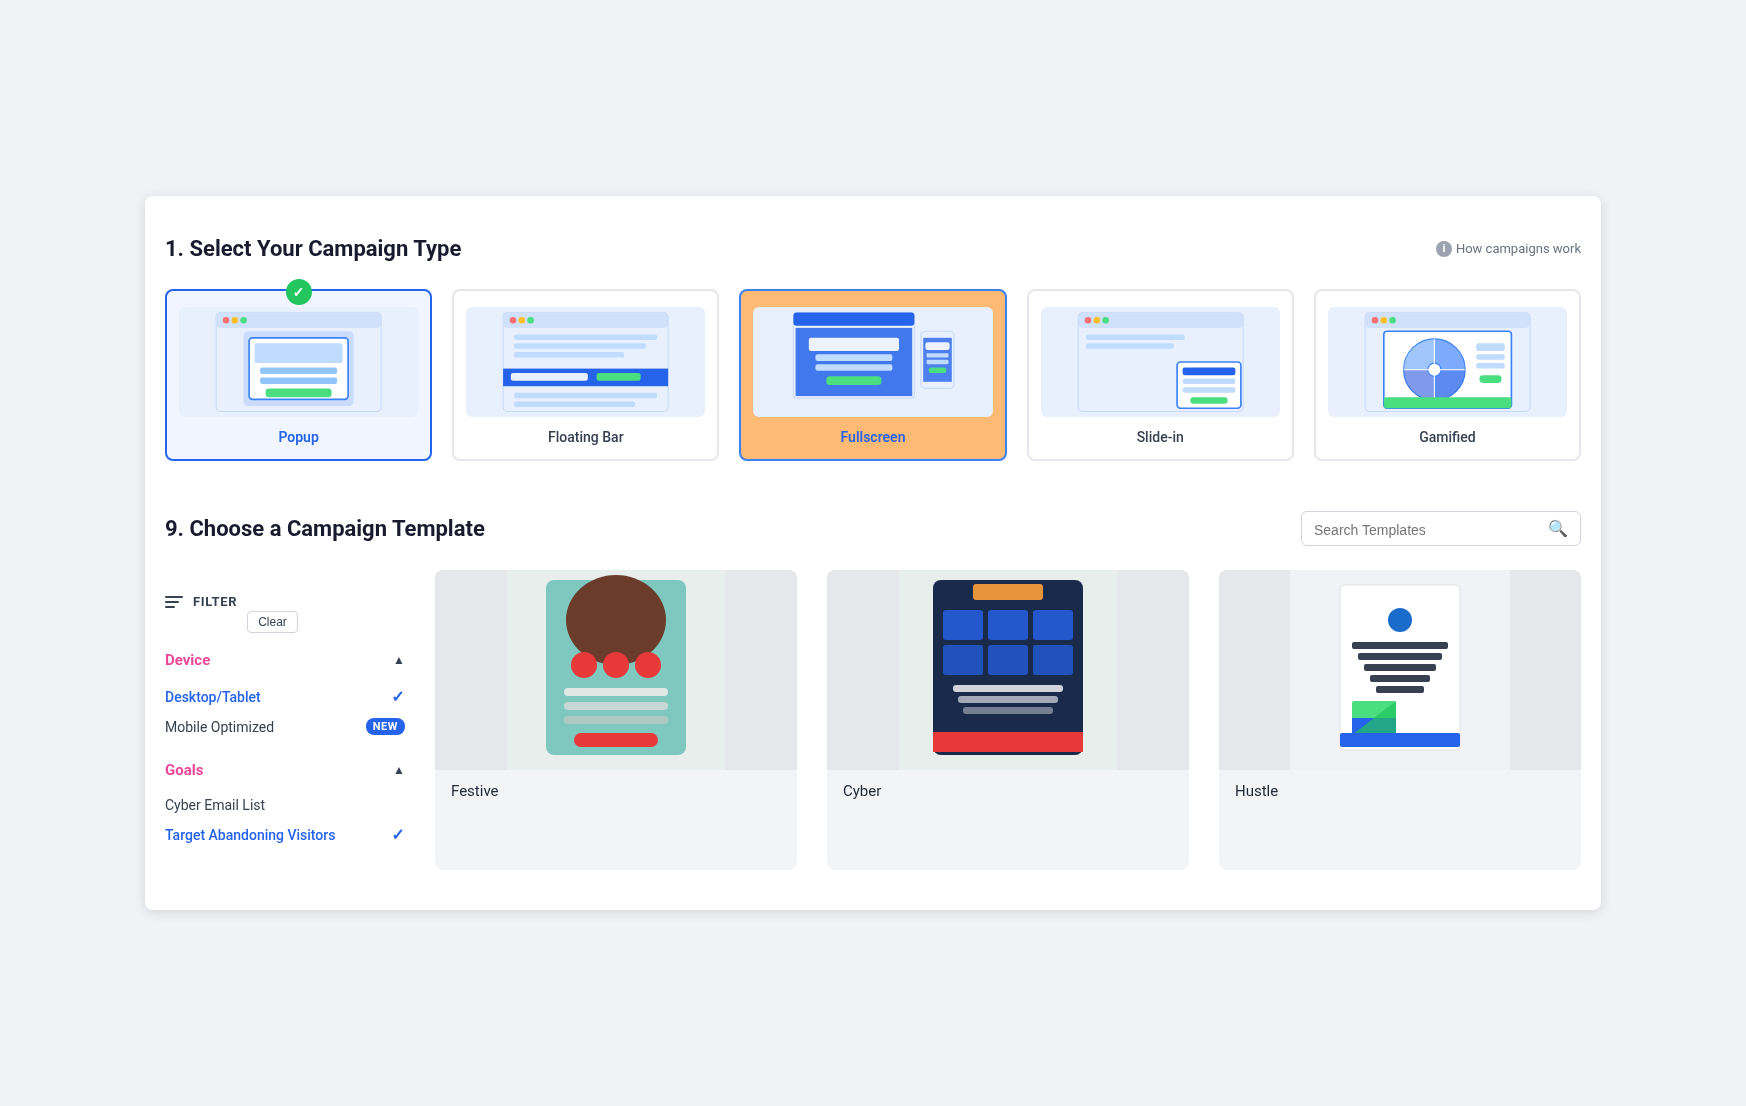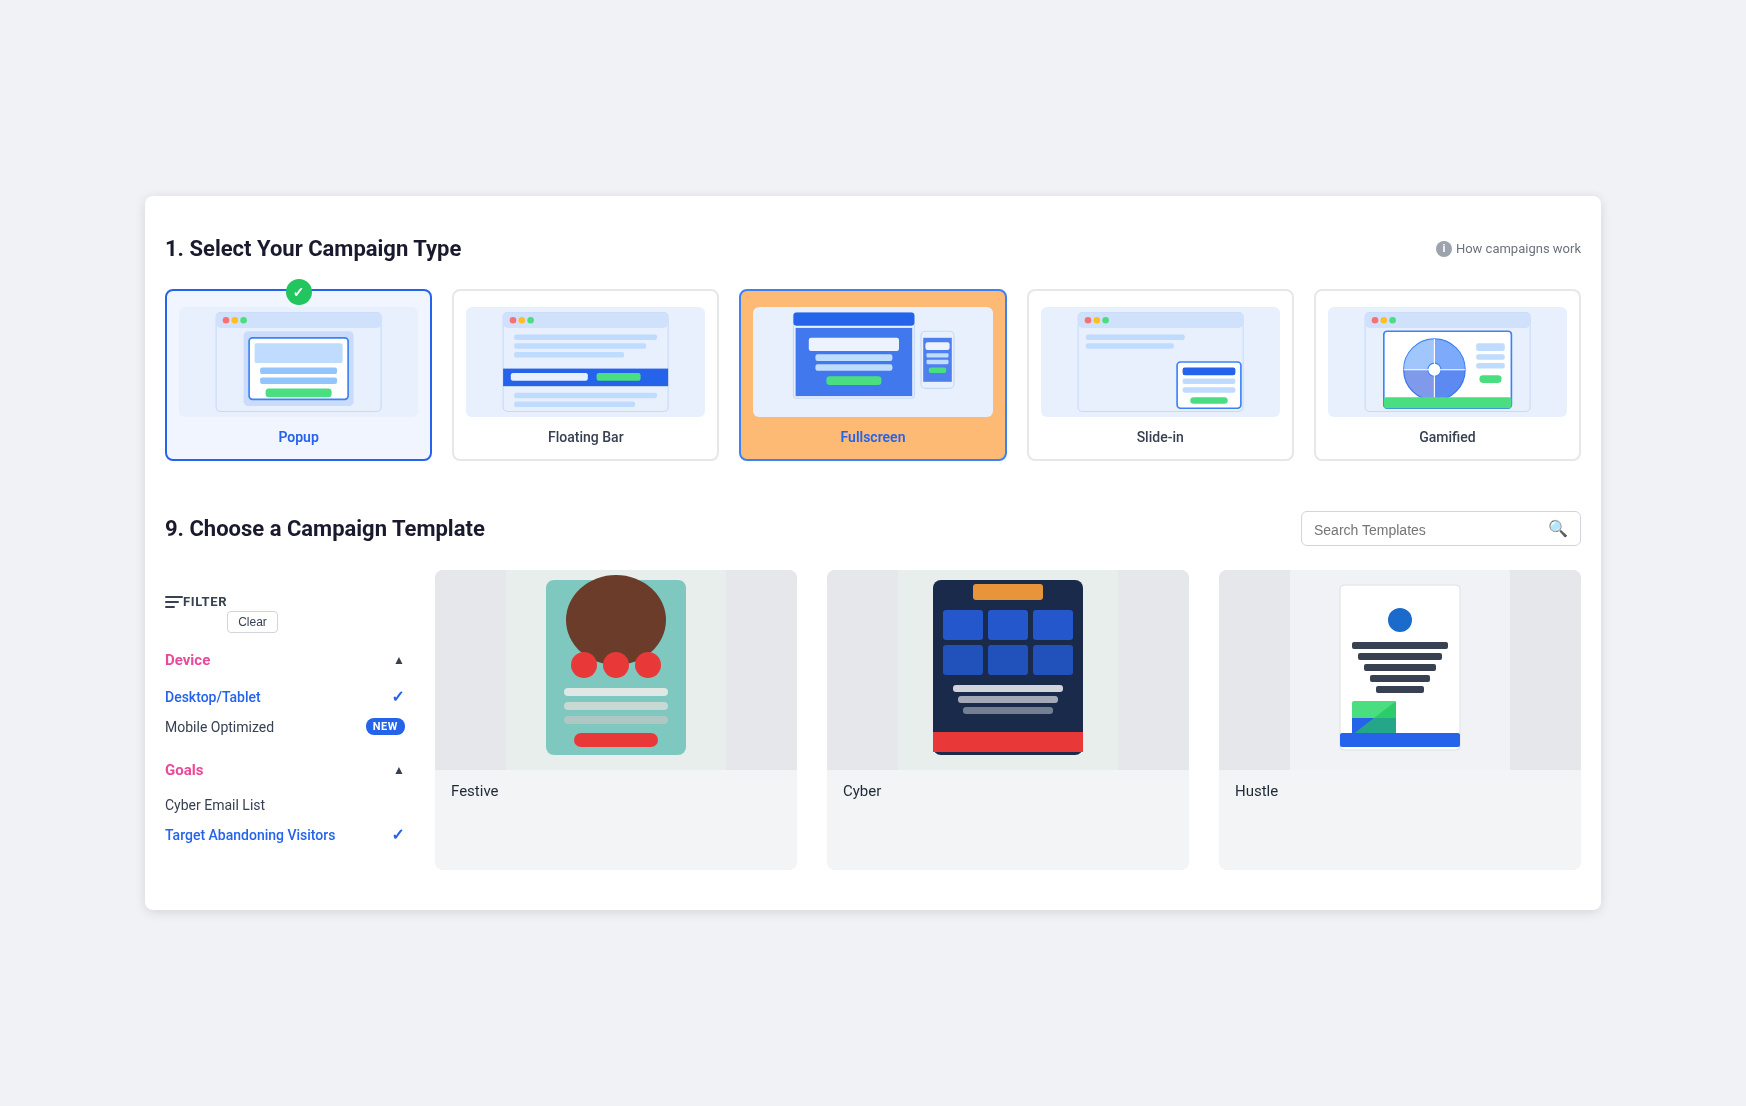--- a/index.html
+++ b/index.html
@@ -149,20 +149,21 @@
       display: flex;
       gap: 30px;
     }
     .filter-sidebar {
       width: 240px;
       flex-shrink: 0;
     }
     .filter-top {
       display: flex;
       align-items: center;
+      gap: 10px;
       margin-bottom: 18px;
     }
     .filter-icon {
       display: flex;
       flex-direction: column;
       gap: 3px;
     }
     .filter-icon span {
       display: block;
       height: 2px;

